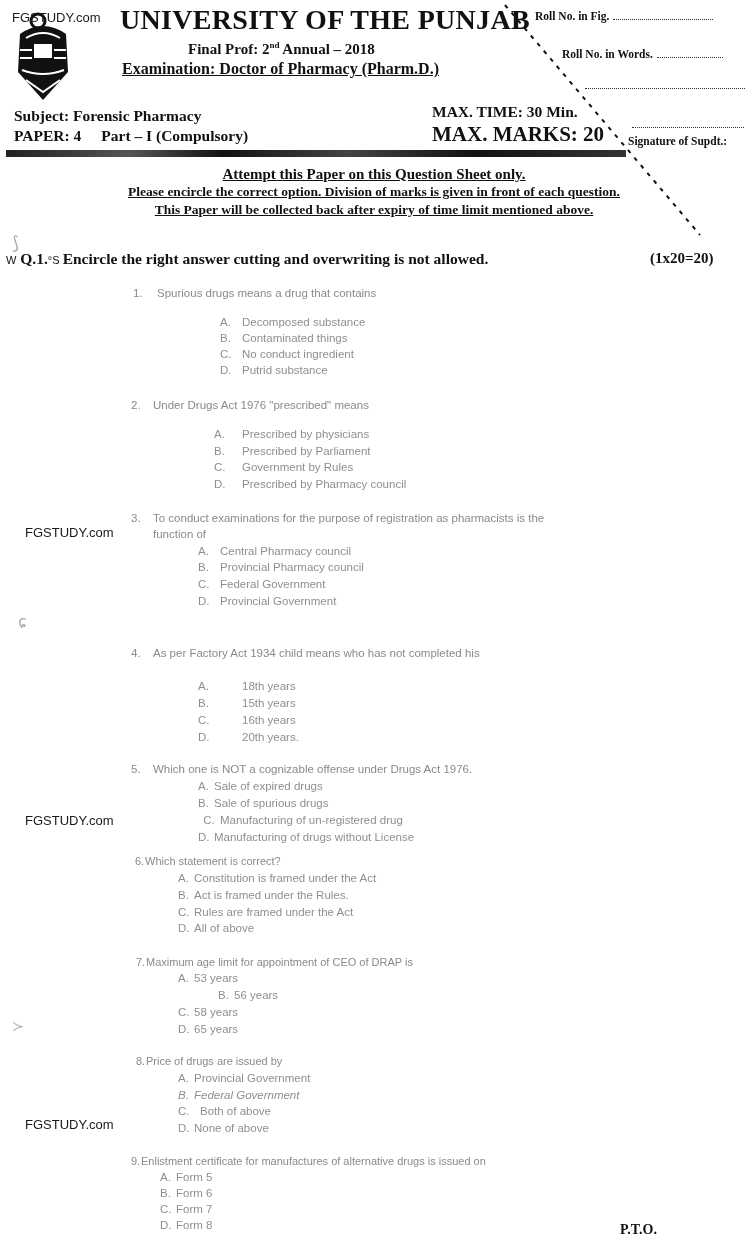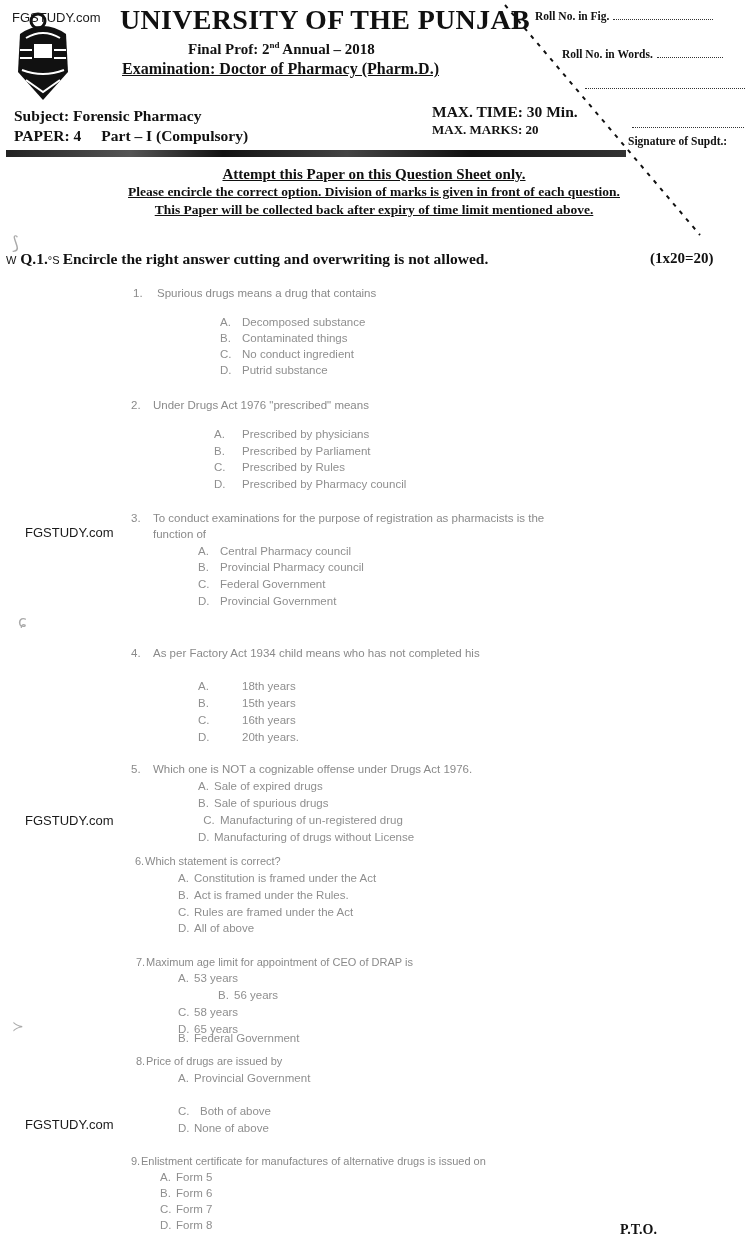--- a/index.html
+++ b/index.html
@@ -7,21 +7,21 @@
   .abs { position: absolute; }
   .watermark { font-family: "Liberation Sans", sans-serif; font-size: 13px; color: #1a1a1a; font-weight: normal; }
   .logo { left: 12px; top: 12px; width: 62px; height: 92px; }
   .uni-title { left: 120px; top: 4px; font-size: 28px; font-weight: bold; letter-spacing: 0.3px; white-space: nowrap; }
   .subtitle { left: 188px; top: 40px; font-size: 15px; font-weight: bold; white-space: nowrap; }
   .exam { left: 122px; top: 60px; font-size: 16px; font-weight: bold; text-decoration: underline; white-space: nowrap; }
   .subject { left: 14px; top: 107px; font-size: 15.5px; font-weight: bold; white-space: nowrap; }
   .paper { left: 14px; top: 127px; font-size: 15.5px; font-weight: bold; white-space: nowrap; }
   .paper .part { margin-left: 20px; }
   .maxtime { left: 432px; top: 103px; font-size: 15.5px; font-weight: bold; white-space: nowrap; }
-  .maxmarks { left: 432px; top: 122px; font-size: 13px; font-weight: bold; white-space: nowrap; }
+  .maxmarks { left: 432px; top: 122px; font-size: 21px; font-weight: bold; white-space: nowrap; }
   .bar { left: 6px; top: 150px; width: 620px; height: 7px; background: linear-gradient(90deg, #222 0%, #555 20%, #111 35%, #444 55%, #111 75%, #333 100%); }
   .roll-fig { left: 535px; top: 10px; font-size: 11.5px; font-weight: bold; white-space: nowrap; }
   .roll-words { left: 562px; top: 48px; font-size: 11.5px; font-weight: bold; white-space: nowrap; }
   .dots { display: inline-block; border-bottom: 1.5px dotted #333; vertical-align: baseline; height: 8px; margin-left: 4px; }
   .dotline1 { left: 585px; top: 88px; width: 160px; border-bottom: 1.5px dotted #333; }
   .dotline2 { left: 632px; top: 127px; width: 112px; border-bottom: 1.5px dotted #333; }
   .sign { left: 628px; top: 135px; font-size: 11.5px; font-weight: bold; white-space: nowrap; }
   .diag { left: 0; top: 0; width: 748px; height: 240px; pointer-events: none; }
   .instr { left: 0; width: 748px; text-align: center; font-weight: bold; text-decoration: underline; white-space: nowrap; }
   .instr1 { top: 166px; font-size: 15px; }
@@ -95,21 +95,21 @@
 <div class="abs opt" style="left:220px;top:316px;"><span class="lbl">A.</span><span>Decomposed substance</span></div>
 <div class="abs opt" style="left:220px;top:332px;"><span class="lbl">B.</span><span>Contaminated things</span></div>
 <div class="abs opt" style="left:220px;top:348px;"><span class="lbl">C.</span><span>No conduct ingredient</span></div>
 <div class="abs opt" style="left:220px;top:364px;"><span class="lbl">D.</span><span>Putrid substance</span></div>
 
 <div class="abs qtext" style="left:131px;top:399px;">
   <span style="display:inline-block;width:22px">2.</span><span>Under Drugs Act 1976 "prescribed" means</span>
 </div>
 <div class="abs opt" style="left:214px;top:428px;"><span class="lbl" style="width:28px">A.</span><span>Prescribed by physicians</span></div>
 <div class="abs opt" style="left:214px;top:445px;"><span class="lbl" style="width:28px">B.</span><span>Prescribed by Parliament</span></div>
-<div class="abs opt" style="left:214px;top:461px;"><span class="lbl" style="width:28px">C.</span><span>Prescribed by Rules</span></div>
+<div class="abs opt" style="left:214px;top:461px;"><span class="lbl" style="width:28px">C.</span><span>Government by Rules</span></div>
 <div class="abs opt" style="left:214px;top:478px;"><span class="lbl" style="width:28px">D.</span><span>Prescribed by Pharmacy council</span></div>
 
 <div class="abs watermark" style="left:25px;top:525px;">FGSTUDY.com</div>
 <div class="abs qtext" style="left:131px;top:512px;">
   <span style="display:inline-block;width:22px">3.</span><span>To conduct examinations for the purpose of registration as pharmacists is the</span>
 </div>
 <div class="abs qtext" style="left:153px;top:528px;">function of</div>
 <div class="abs opt" style="left:198px;top:545px;"><span class="lbl">A.</span><span>Central Pharmacy council</span></div>
 <div class="abs opt" style="left:198px;top:561px;"><span class="lbl">B.</span><span>Provincial Pharmacy council</span></div>
 <div class="abs opt" style="left:198px;top:578px;"><span class="lbl">C.</span><span>Federal Government</span></div>
@@ -147,21 +147,21 @@
 <div class="abs opt" style="left:178px;top:972px;"><span class="lbl" style="width:16px">A.</span><span>53 years</span></div>
 <div class="abs opt" style="left:178px;top:989px;margin-left:40px;"><span class="lbl" style="width:16px">B.</span><span>56 years</span></div>
 <div class="abs opt" style="left:178px;top:1006px;"><span class="lbl" style="width:16px">C.</span><span>58 years</span></div>
 <div class="abs swirl" style="left:12px;top:1018px;font-size:14px;">≻</div>
 <div class="abs opt" style="left:178px;top:1023px;"><span class="lbl" style="width:16px">D.</span><span>65 years</span></div>
 
 <div class="abs qtext" style="left:136px;top:1055px;font-size:11px;">
   <span style="display:inline-block;width:10px">8.</span><span>Price of drugs are issued by</span>
 </div>
 <div class="abs opt" style="left:178px;top:1072px;"><span class="lbl" style="width:16px">A.</span><span>Provincial Government</span></div>
-<div class="abs opt" style="left:178px;top:1032px;"><span class="lbl" style="width:16px">B.</span><span>Federal Government</span></div>
+<div class="abs opt" style="left:178px;top:1089px;font-style:italic;"><span class="lbl" style="width:16px">B.</span><span>Federal Government</span></div>
 <div class="abs opt" style="left:178px;top:1105px;"><span class="lbl">C.</span><span>Both of above</span></div>
 <div class="abs watermark" style="left:25px;top:1117px;">FGSTUDY.com</div>
 <div class="abs opt" style="left:178px;top:1122px;"><span class="lbl" style="width:16px">D.</span><span>None of above</span></div>
 
 <div class="abs qtext" style="left:131px;top:1155px;font-size:11px;">
   <span style="display:inline-block;width:10px">9.</span><span>Enlistment certificate for manufactures of alternative drugs is issued on</span>
 </div>
 <div class="abs opt" style="left:160px;top:1171px;"><span class="lbl" style="width:16px">A.</span><span>Form 5</span></div>
 <div class="abs opt" style="left:160px;top:1187px;"><span class="lbl" style="width:16px">B.</span><span>Form 6</span></div>
 <div class="abs opt" style="left:160px;top:1203px;"><span class="lbl" style="width:16px">C.</span><span>Form 7</span></div>

